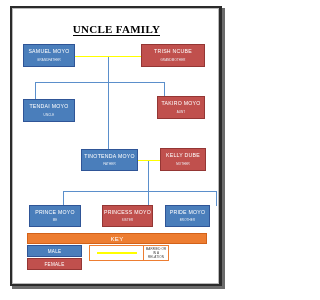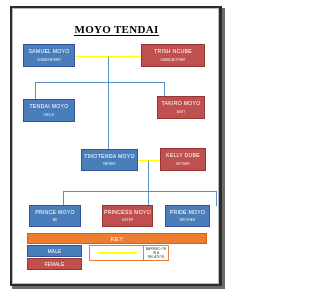--- a/index.html
+++ b/index.html
@@ -191,21 +191,21 @@
 <body>
 
 <div id="screen">
 
   <div id="page-shadow"></div>
   <div id="page-border"></div>
 
   <div id="page">
 
     <div id="title">
-      <span>MOYO TENDAI</span>
+      <span>UNCLE FAMILY</span>
     </div>
 
     <div class="marriage" style="left:62px; top:46.5px; width:66px;"></div>
 
     <div class="conn v" style="left:95px; top:47px; height:93px;"></div>
 
     <div class="conn h" style="left:22px; top:73px; width:130px;"></div>
     <div class="conn v" style="left:22px; top:73px; height:17px;"></div>
     <div class="conn v" style="left:151px; top:73px; height:14px;"></div>
 

